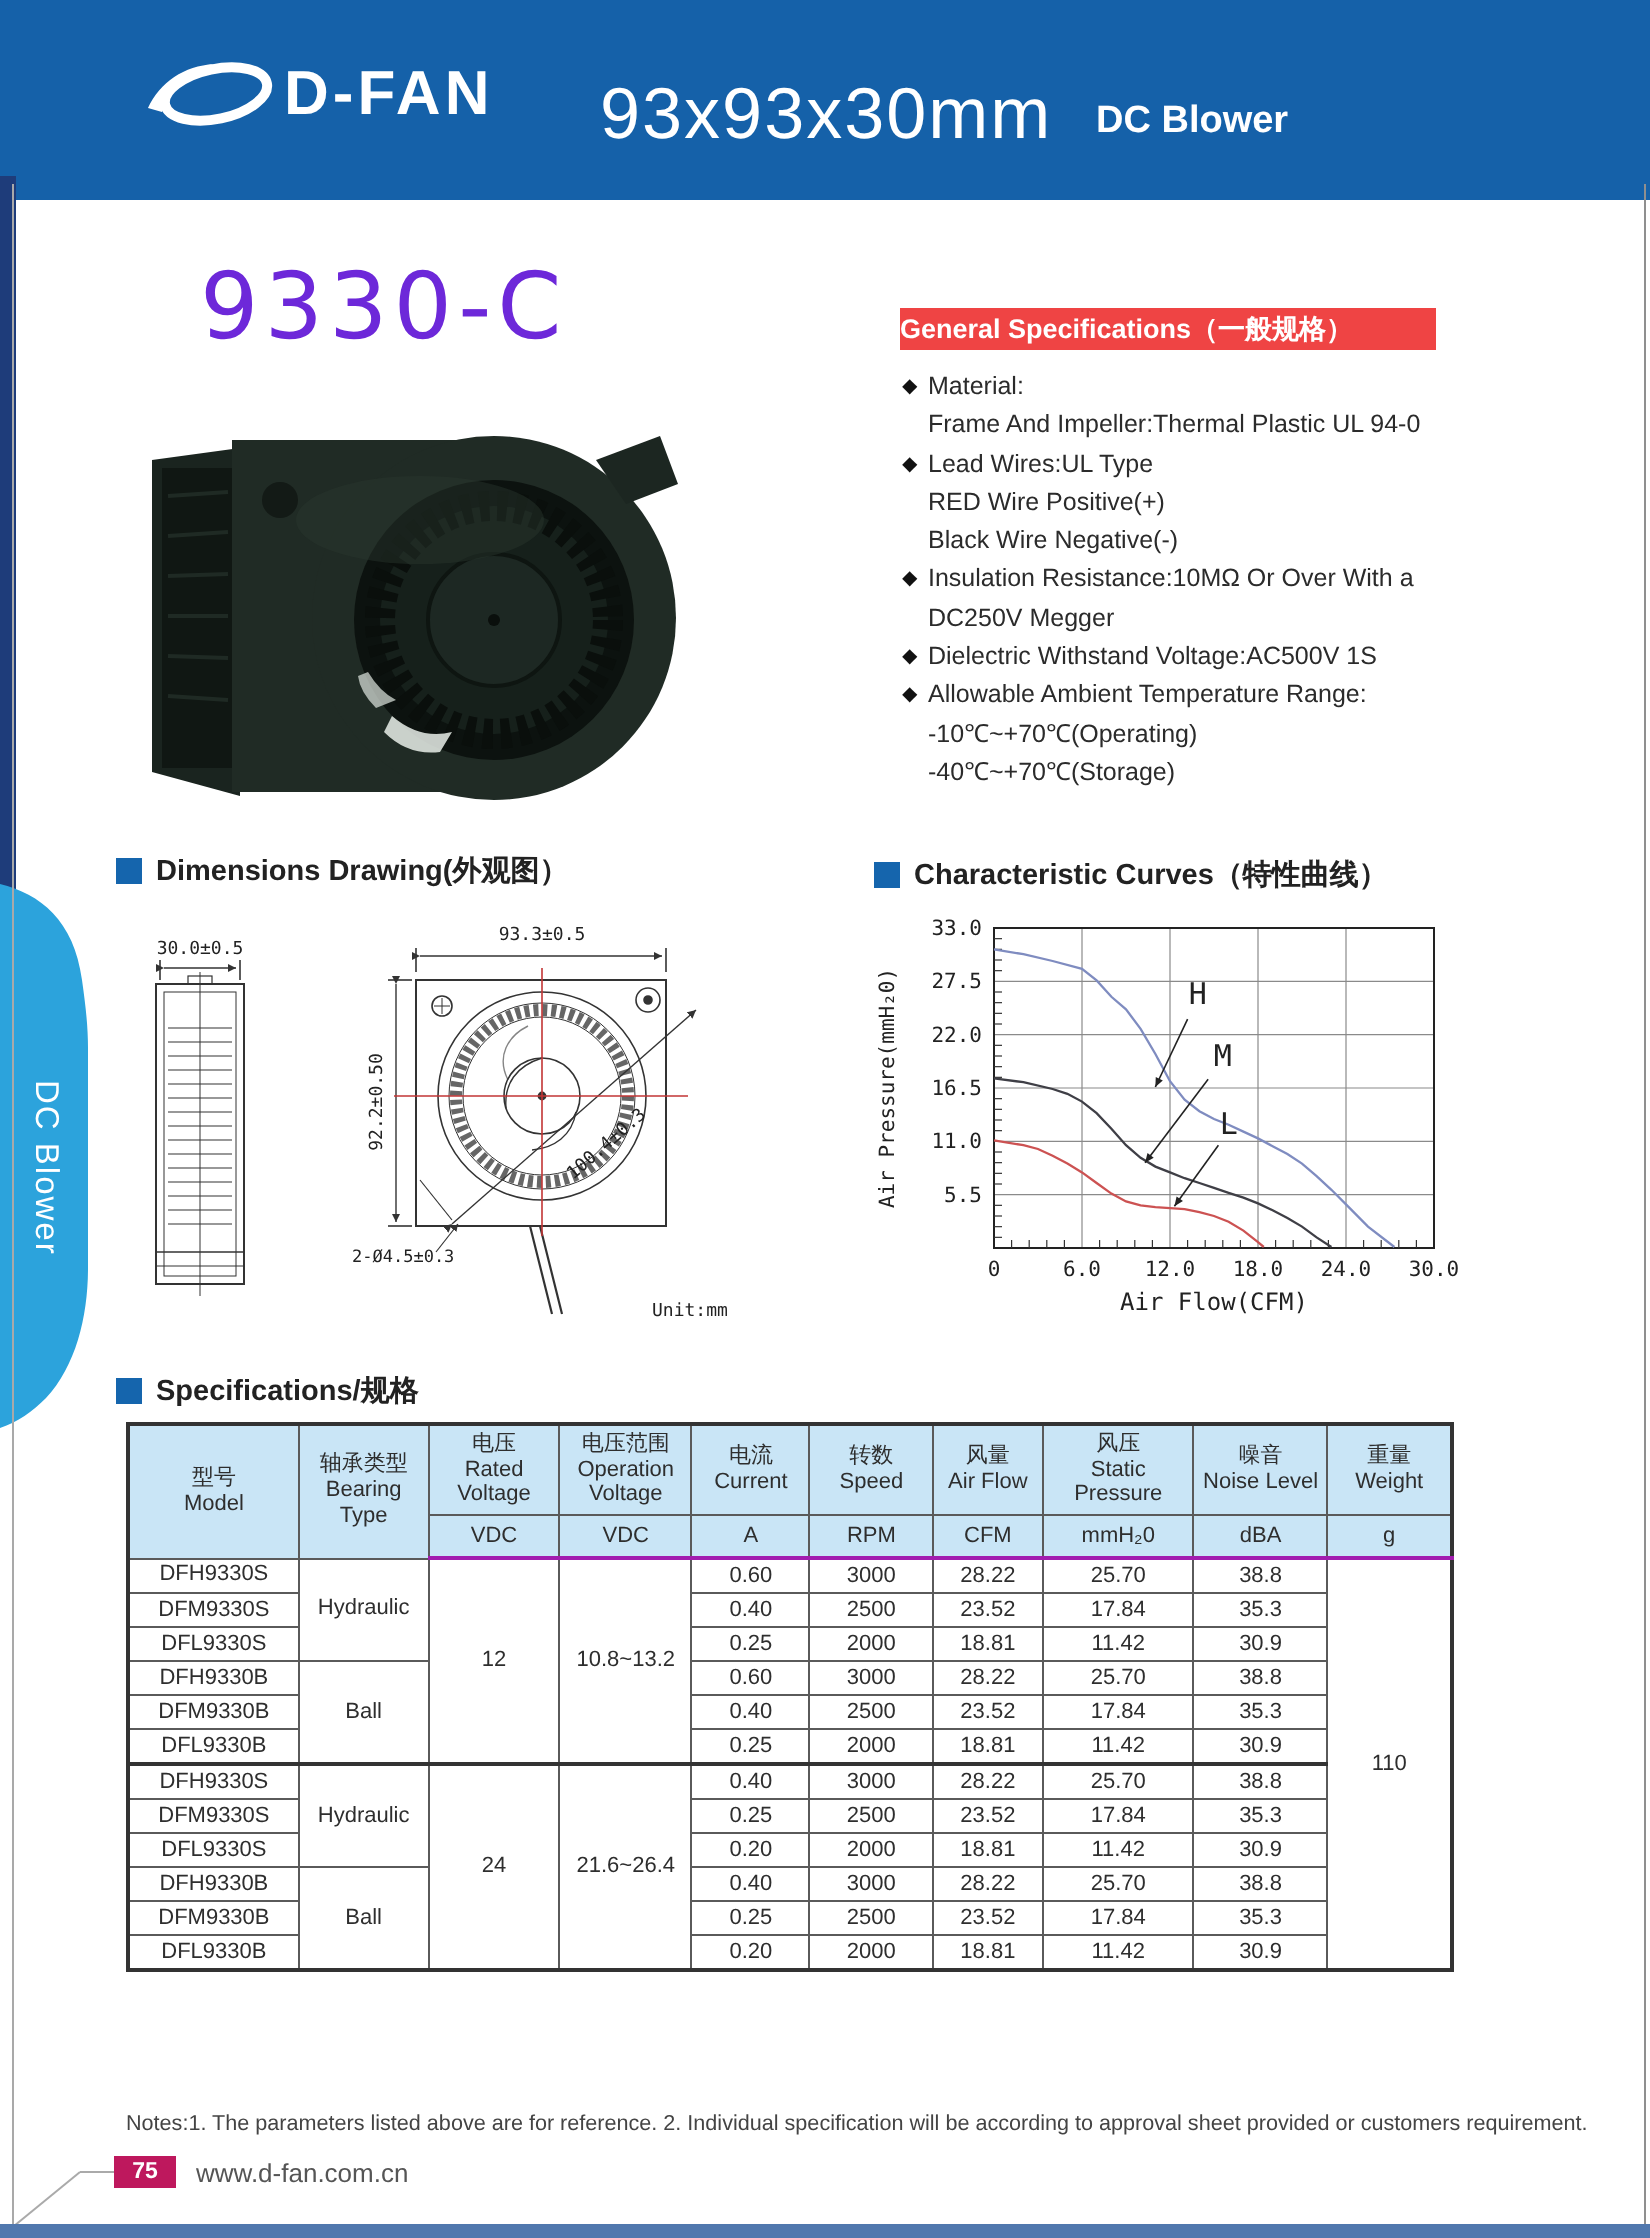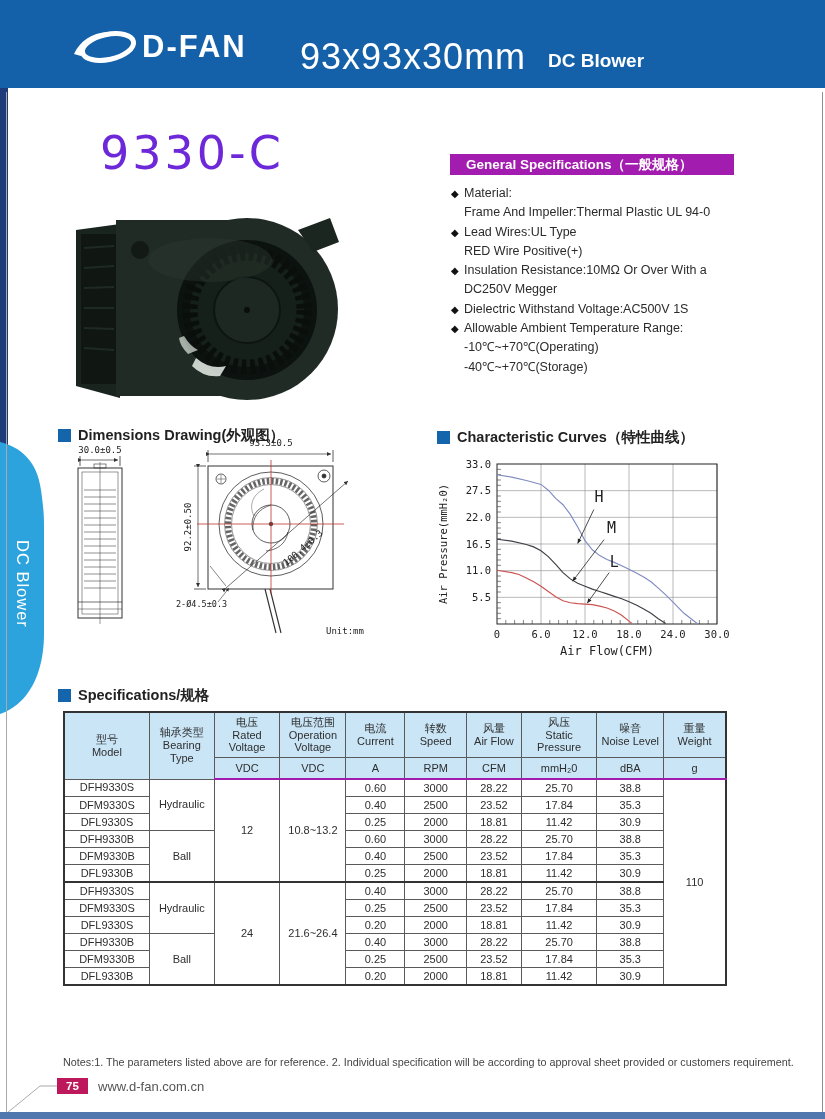--- a/index.html
+++ b/index.html
@@ -1,52 +1,52 @@
 <!DOCTYPE html>
 <html><head>
 <meta charset="utf-8">
 <style>
   html,body{margin:0;padding:0;background:#e8e8e8;}
   .page{position:relative;width:825px;height:1119px;background:#fff;overflow:hidden;
         font-family:"Liberation Sans",sans-serif;color:#222;}
   
-  .banner{position:absolute;left:0;top:0;width:825px;height:88px;background:#1561a9;}
+  .banner{position:absolute;left:0;top:0;width:825px;height:100px;background:#1561a9;}
   .logo{position:absolute;left:72px;top:26px;display:flex;align-items:center;}
   .logo svg{display:block;}
   .logo-text{color:#fff;font-size:31px;font-weight:bold;letter-spacing:2px;margin-left:4px;}
   .size-title{position:absolute;left:300px;top:36px;color:#fff;font-size:36px;letter-spacing:1px;}
   .type-title{position:absolute;left:548px;top:50px;color:#fff;font-size:19px;font-weight:bold;}
   
   .navy-strip{position:absolute;left:0;top:88px;width:8px;height:372px;background:#1e3c7a;}
   .side-tab{position:absolute;left:0;top:442px;width:48px;height:272px;}
   .side-tab-label{position:absolute;left:13px;top:98px;writing-mode:vertical-rl;
         color:#fff;font-size:16.5px;letter-spacing:1px;white-space:nowrap;}
   .border-left{position:absolute;left:6px;top:92px;width:1px;height:1021px;background:#a9a9a9;}
   .border-right{position:absolute;left:822px;top:92px;width:1px;height:1021px;background:#8f8f8f;}
   .bottom-bar{position:absolute;left:0;top:1112px;width:825px;height:7px;background:#5078ae;}
   .corner-lines{position:absolute;left:0;top:1070px;}
   
   .page-title{position:absolute;left:100px;top:126px;font-size:46px;letter-spacing:3px;color:#6d28d9;
         font-family:"DejaVu Sans",sans-serif;}
   .product-photo{position:absolute;left:60px;top:188px;}
   
-  .gs-title{position:absolute;left:450px;top:154px;width:268px;height:21px;background:#a21caf;
-        color:#fff;font-size:13.5px;font-weight:bold;line-height:21px;padding-left:16px;}
+  .gs-title{position:absolute;left:450px;top:154px;width:268px;height:21px;background:#ef4444;
+        color:#fff;font-size:13.5px;font-weight:bold;line-height:21px;padding-left:0;}
   .gs-list{position:absolute;left:451px;top:184px;width:310px;font-size:12.5px;line-height:19.3px;color:#2b2b2b;}
   .gs-row{display:flex;}
   .gs-diamond{width:13px;font-size:10px;line-height:19.3px;color:#111;}
   .gs-indent{padding-left:13px;}
   
   .sec-header{position:absolute;font-size:14.5px;font-weight:bold;color:#222;display:flex;align-items:center;}
   .sec-square{width:13px;height:13px;background:#1565ad;margin-right:7px;flex:0 0 auto;}
   .dims-header{left:58px;top:426px;}
   .curves-header{left:437px;top:428px;}
   .specs-header{left:58px;top:686px;}
   
-  .dims-drawing{position:absolute;left:58px;top:426px;}
+  .dims-drawing{position:absolute;left:58px;top:450px;}
   .chart{position:absolute;left:435px;top:448px;}
   .watermark{position:absolute;left:284px;top:576px;font-size:44px;font-weight:bold;color:#000;
         font-family:"DejaVu Sans",sans-serif;letter-spacing:-2px;}
   
   .spec-table-wrap{position:absolute;left:63px;top:711px;}
   table.spec{border-collapse:collapse;width:664px;table-layout:fixed;font-size:11px;color:#2e2e2e;
         border:2px solid #333;}
   table.spec th,table.spec td{border:1px solid #5a5a5a;text-align:center;padding:0;line-height:1.18;}
   table.spec thead th{background:#c9e5f6;font-weight:normal;}
   table.spec thead tr.h1 th{height:44px;}
@@ -127,20 +127,23 @@
         </div>
         <div class="gs-row gs-indent">
           <span>Frame And Impeller:Thermal Plastic UL 94-0</span>
         </div>
         <div class="gs-row">
           <span class="gs-diamond">◆</span>
           <span>Lead Wires:UL Type</span>
         </div>
         <div class="gs-row gs-indent">
           <span>RED Wire Positive(+)</span>
+        </div>
+        <div class="gs-row gs-indent">
+          <span>Black Wire Negative(-)</span>
         </div>
         <div class="gs-row">
           <span class="gs-diamond">◆</span>
           <span>Insulation Resistance:10MΩ Or Over With a</span>
         </div>
         <div class="gs-row gs-indent">
           <span>DC250V Megger</span>
         </div>
         <div class="gs-row">
           <span class="gs-diamond">◆</span>

